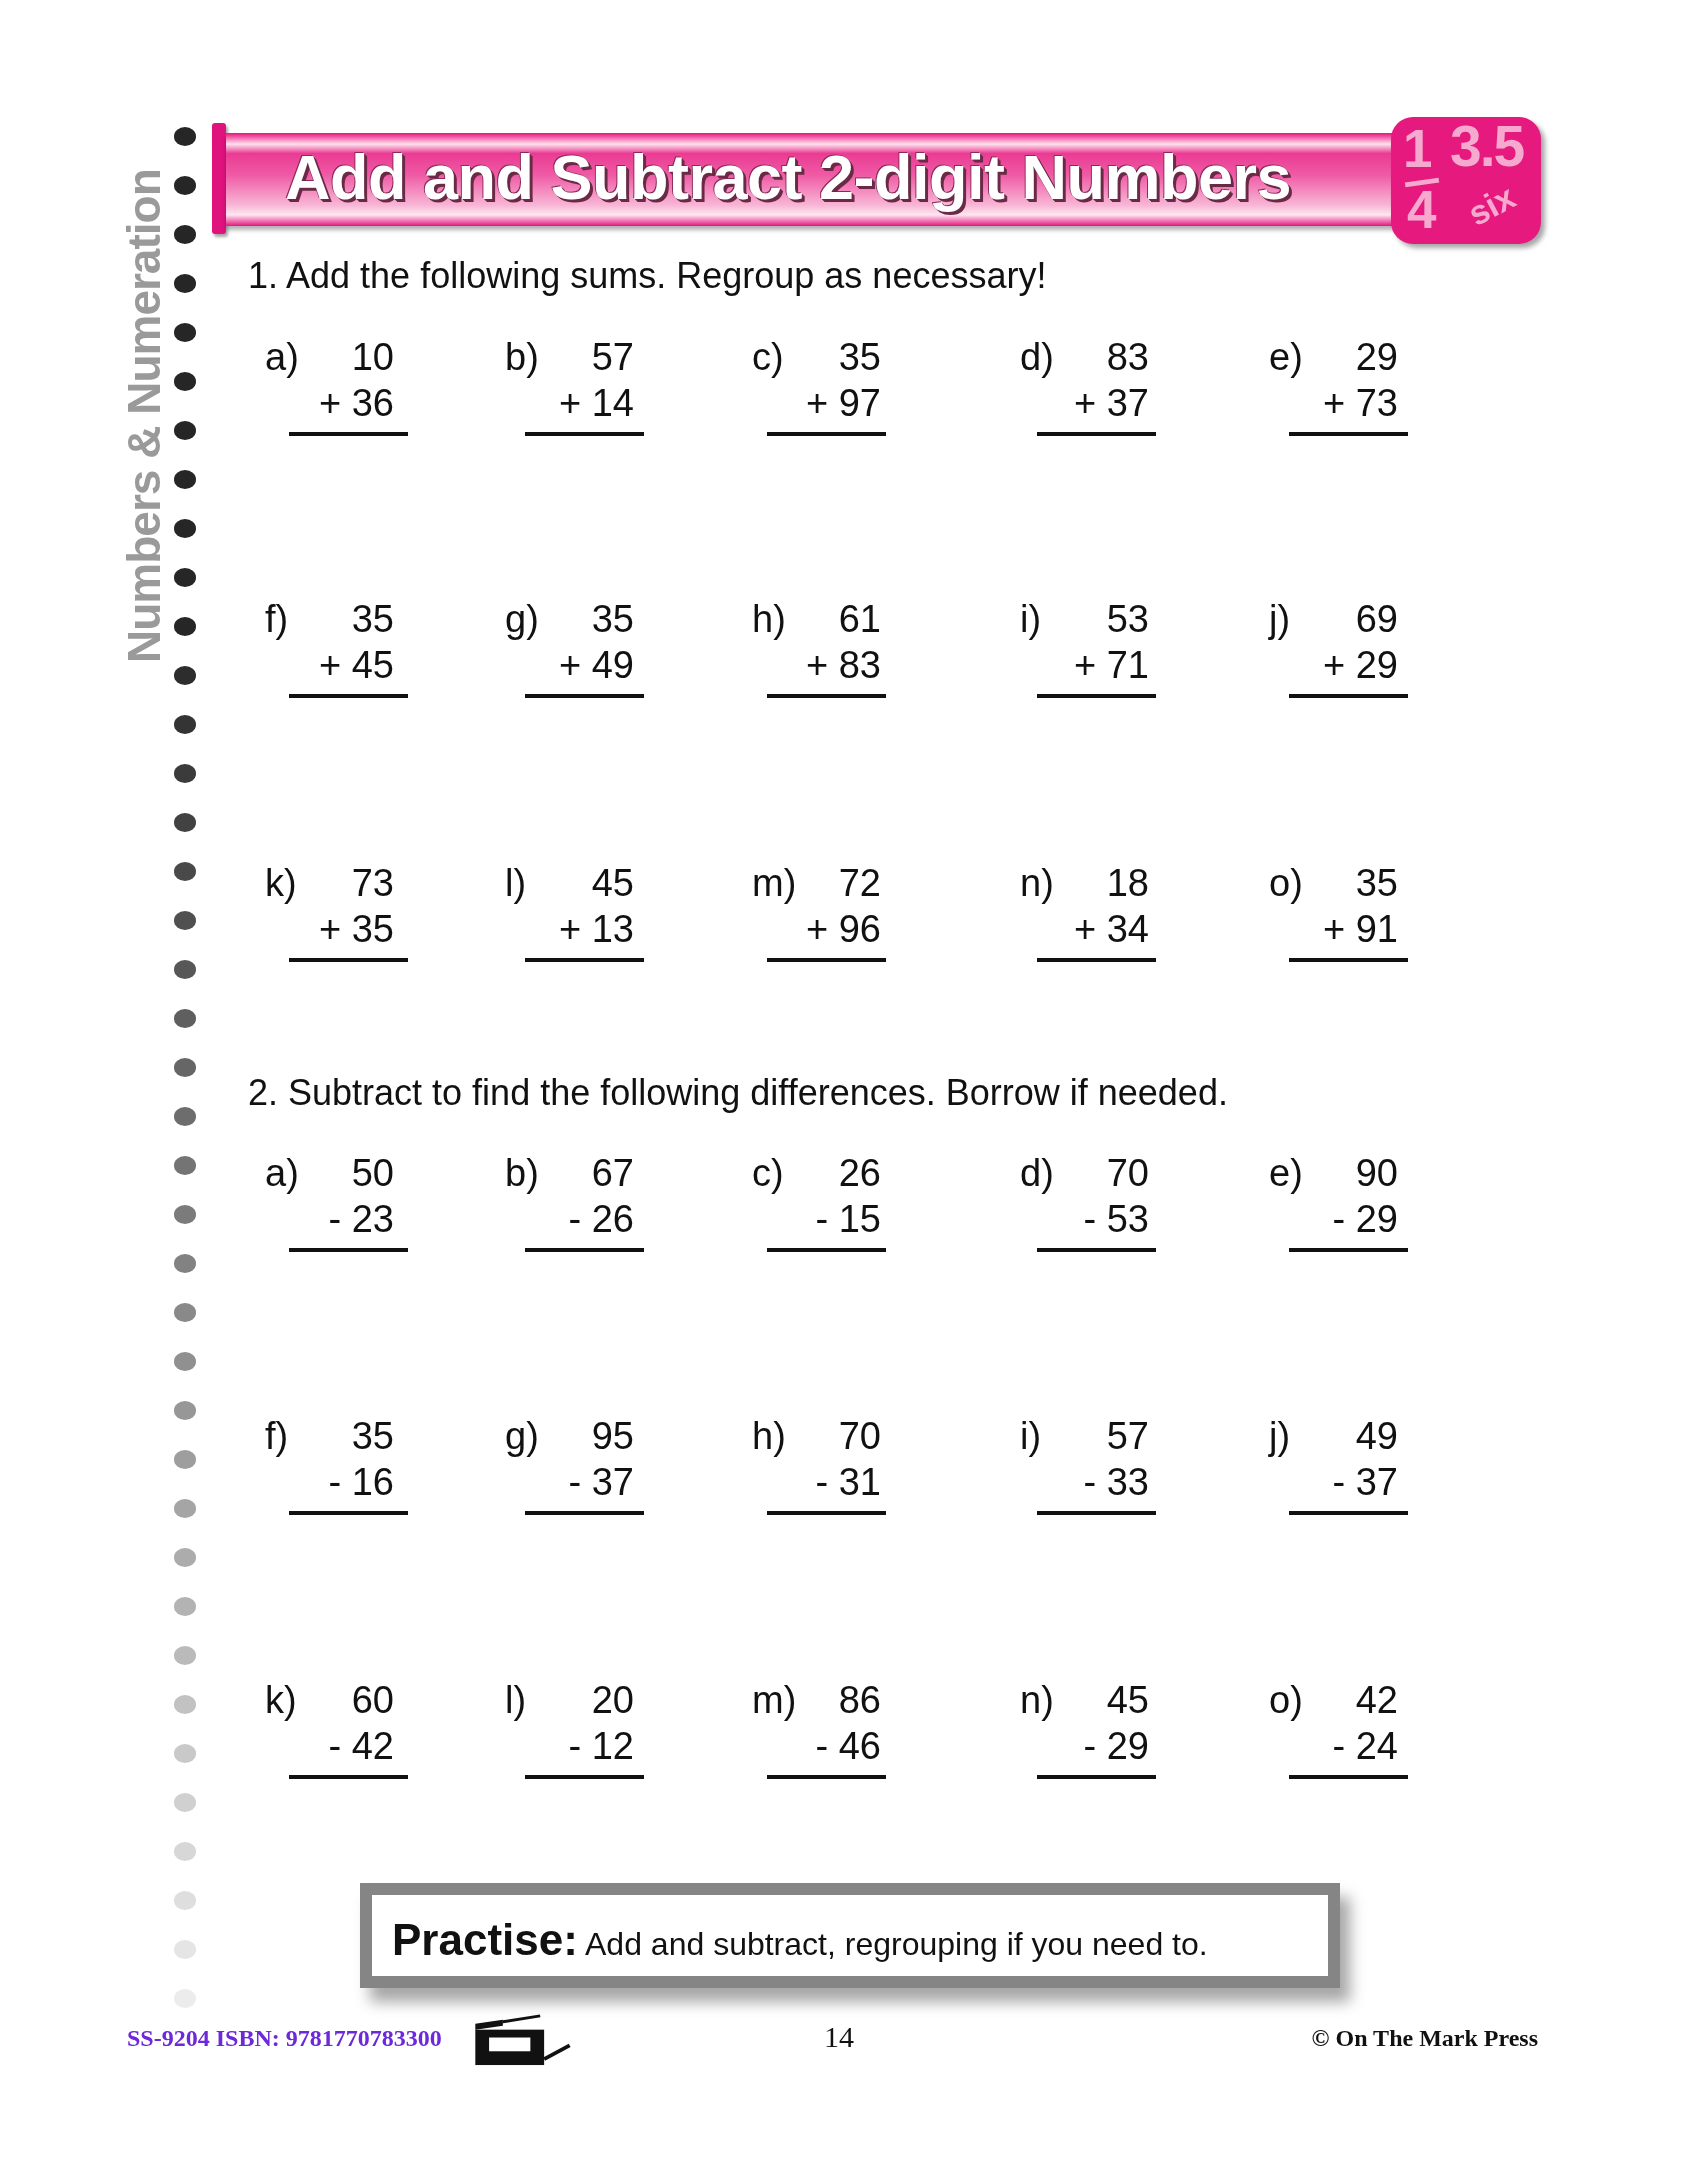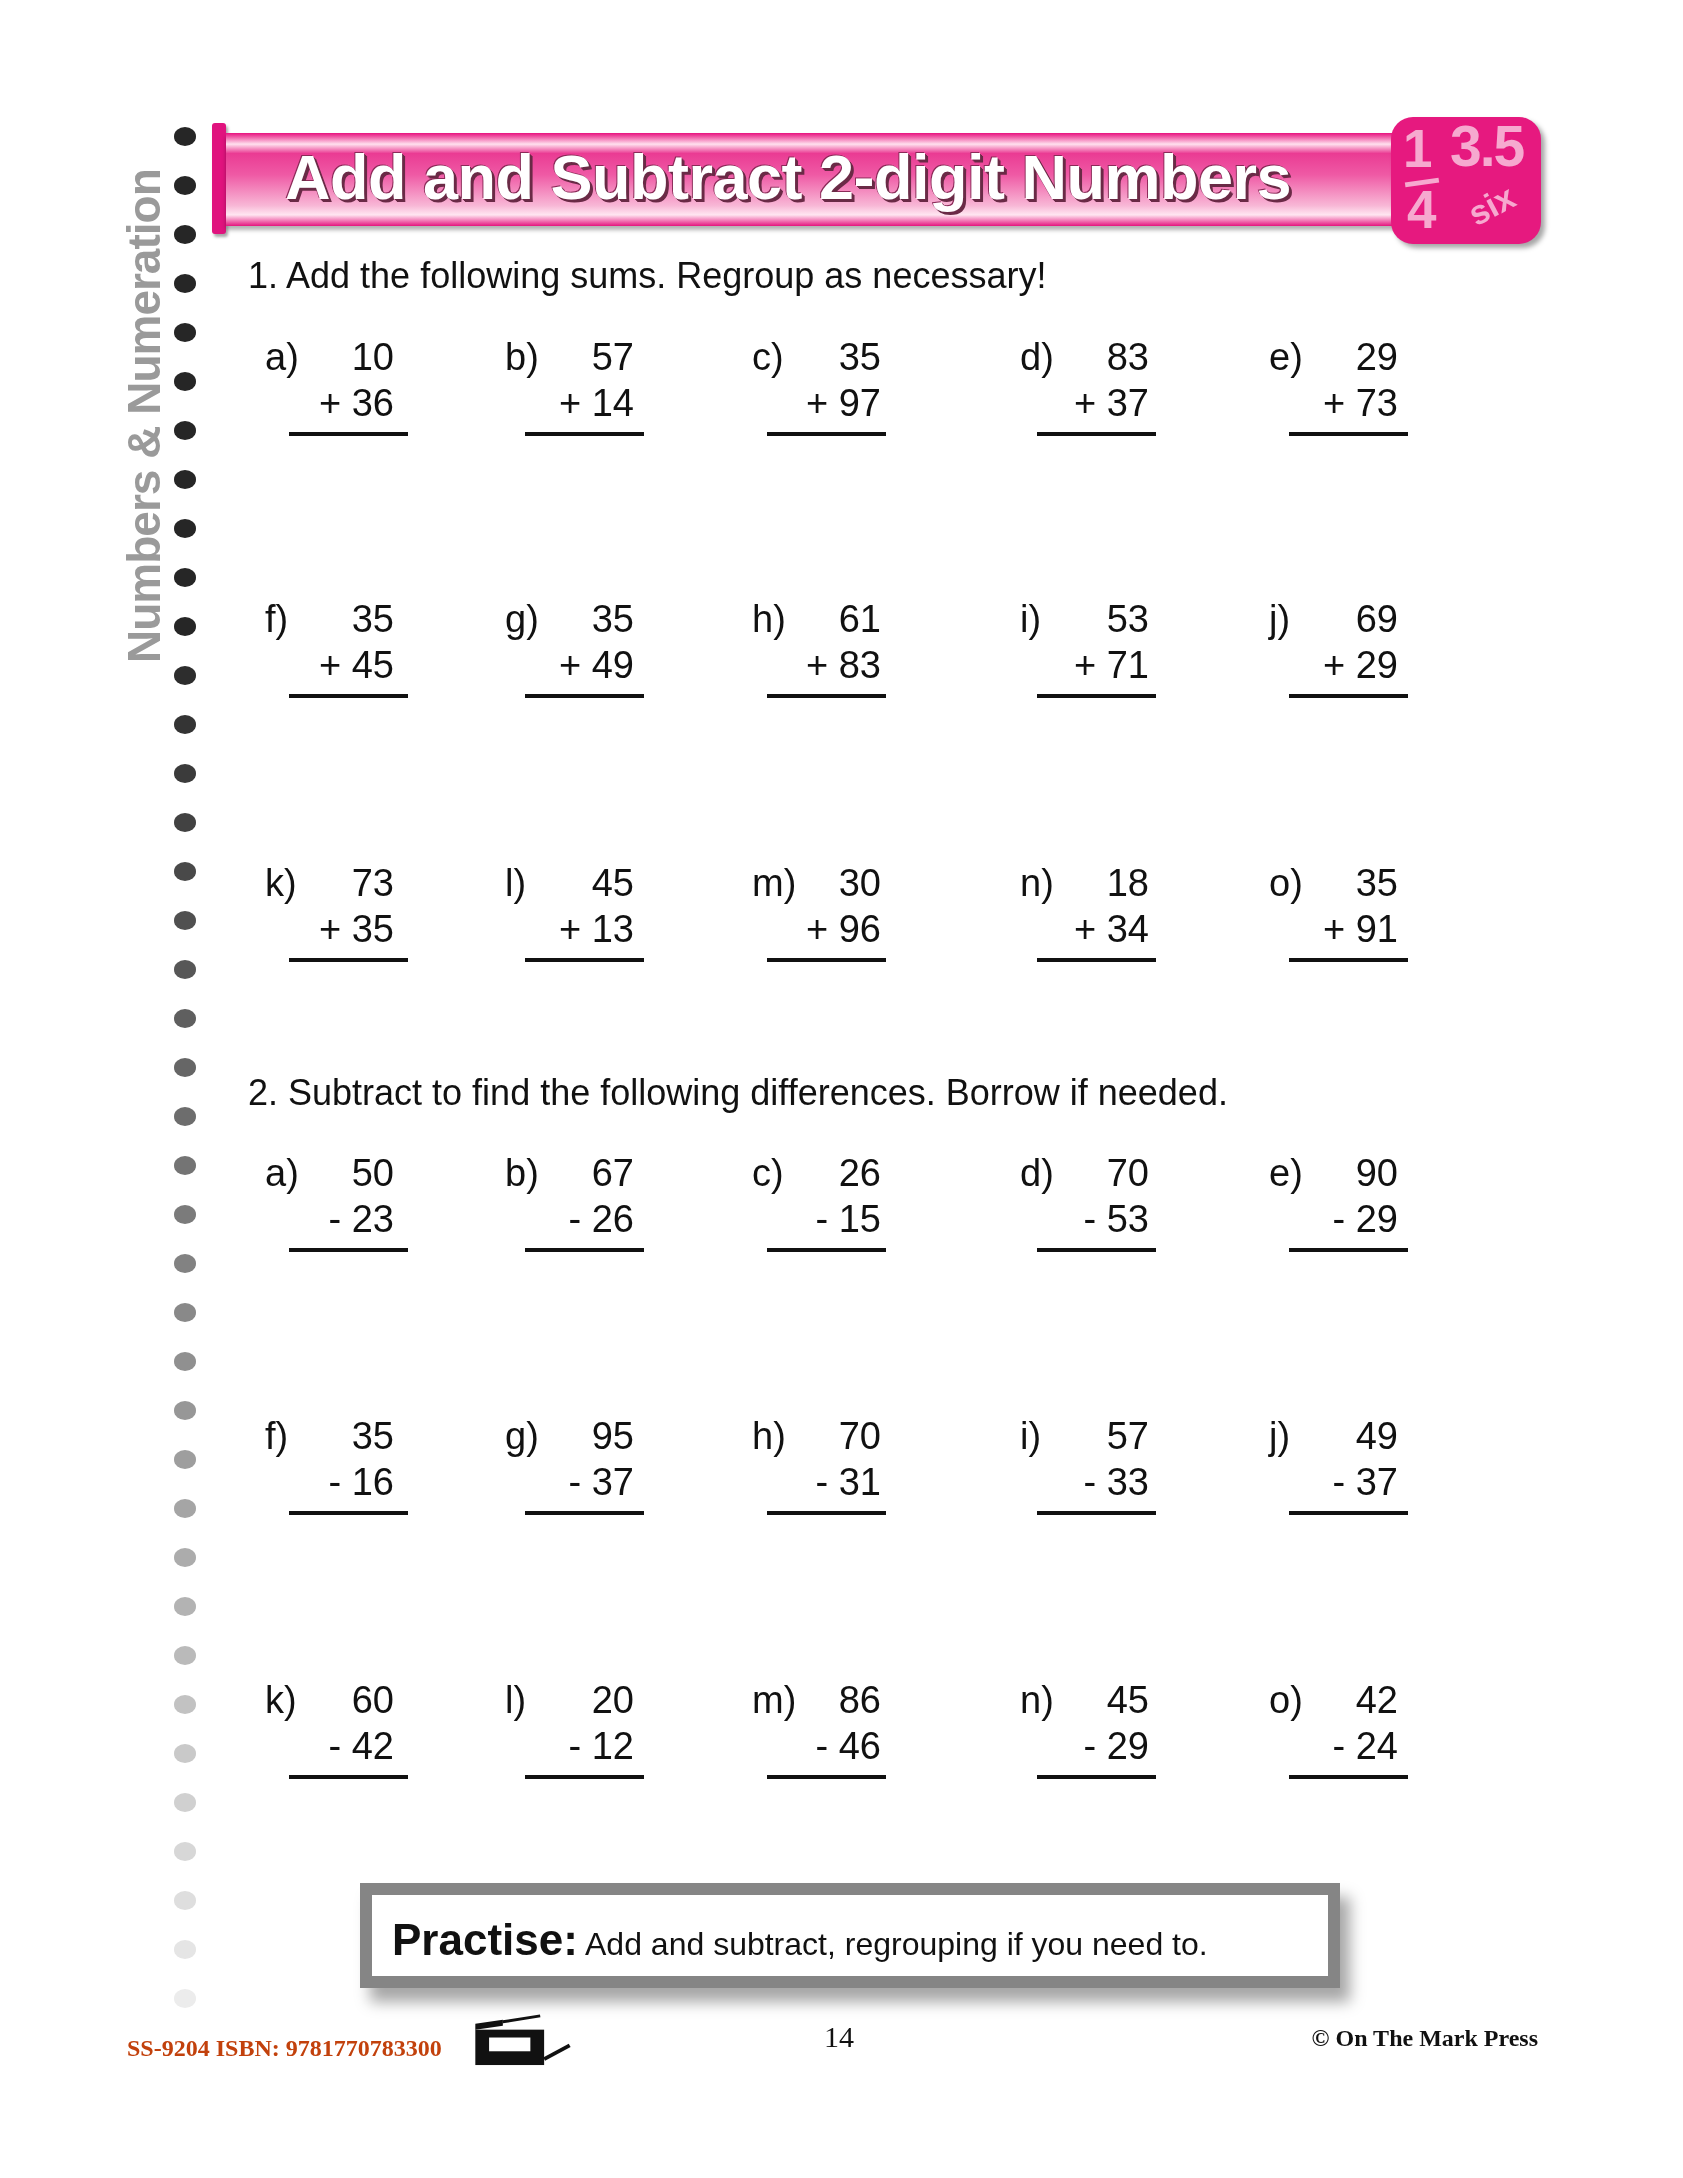--- a/index.html
+++ b/index.html
@@ -92,21 +92,21 @@
     border: 12px solid #858585;
     background: #fff;
     box-shadow: 10px 14px 14px rgba(0,0,0,0.35);
   }
   .practise-text { position: absolute; left: 20px; top: 20px; white-space: nowrap; }
   .practise-label { font-weight: bold; font-size: 44px; color: #111; }
   .practise-body { font-size: 32px; color: #111; }
 
   .footer-left {
     position: absolute; left: 127px; top: 2025px;
-    font-family: "Liberation Serif", serif; font-weight: bold; font-size: 24px; color: #c2410c; white-space: nowrap; margin-top: 10px;
+    font-family: "Liberation Serif", serif; font-weight: bold; font-size: 24px; color: #6d28d9; white-space: nowrap;
   }
   .footer-center {
     position: absolute; left: 824px; top: 2020px;
     font-family: "Liberation Serif", serif; font-size: 30px; color: #111;
   }
   .footer-right {
     position: absolute; right: 145px; top: 2025px;
     font-family: "Liberation Serif", serif; font-weight: bold; font-size: 24px; color: #111; white-space: nowrap;
   }
   .copier { position: absolute; left: 473px; top: 2010px; width: 99px; height: 57px; }
@@ -242,21 +242,21 @@
       <div class="p-line" style="left:24px"></div>
     </div>
     <div class="problem" style="left: 505px; top: 861px;">
       <span class="p-label">l)</span>
       <span class="p-top">45</span>
       <span class="p-bottom">+ 13</span>
       <div class="p-line" style="left:20px"></div>
     </div>
     <div class="problem" style="left: 752px; top: 861px;">
       <span class="p-label">m)</span>
-      <span class="p-top">30</span>
+      <span class="p-top">72</span>
       <span class="p-bottom">+ 96</span>
       <div class="p-line" style="left:15px"></div>
     </div>
     <div class="problem" style="left: 1020px; top: 861px;">
       <span class="p-label">n)</span>
       <span class="p-top">18</span>
       <span class="p-bottom">+ 34</span>
       <div class="p-line" style="left:17px"></div>
     </div>
     <div class="problem" style="left: 1269px; top: 861px;">

